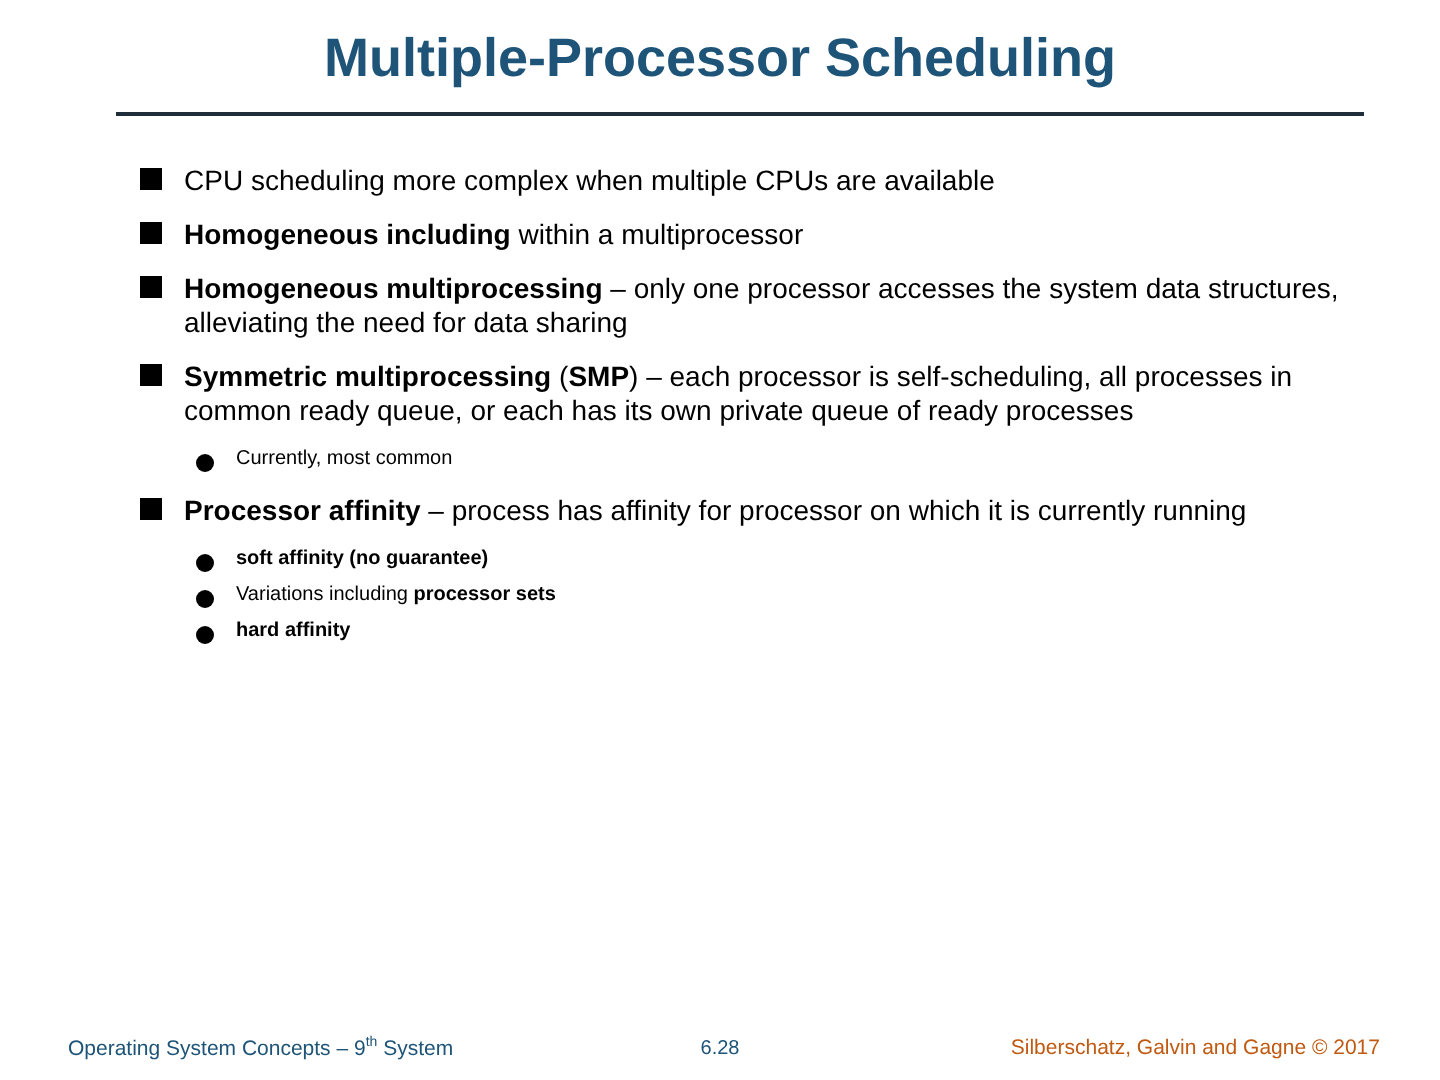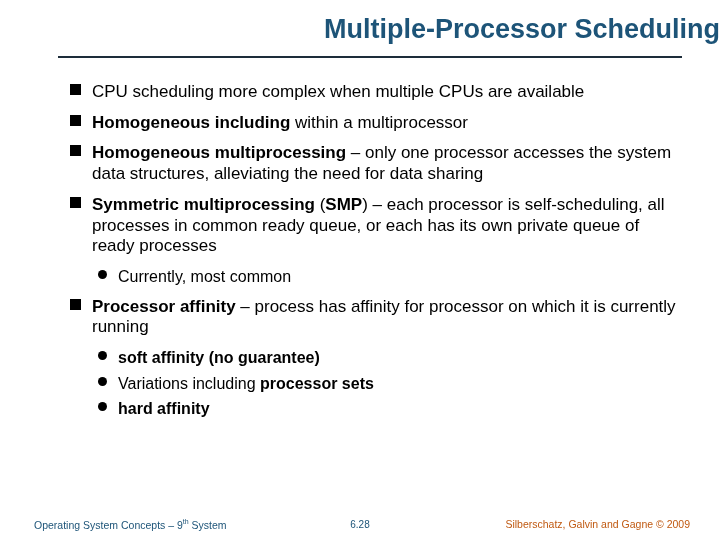--- a/index.html
+++ b/index.html
@@ -21,21 +21,21 @@
   .left-stripe {
     position: absolute;
     left: 0; top: 0;
     width: 32px; height: 540px;
     background: #fff;
   }
   .title {
     position: absolute;
     left: 0; right: 0;
     top: 14px;
-    text-align: right;
+    text-align: center;
     font-size: 27px;
     font-weight: bold;
     color: #1d5478;
   }
   .title-rule {
     position: absolute;
     left: 58px; right: 38px;
     top: 56px;
     height: 0;
     border-top: 2px solid #1d2d3a;
@@ -43,34 +43,34 @@
   .content {
     position: absolute;
     left: 70px;
     right: 40px;
     top: 72px;
   }
   .l1 {
     position: relative;
     padding-left: 22px;
     margin: 10px 0 10px 0;
-    font-size: 17px;
+    font-size: 14px;
     line-height: 1.22;
   }
   .l1 .sq {
     position: absolute;
     left: 0; top: 2px;
     width: 11px; height: 11px;
     background: #000;
   }
   .l2 {
     position: relative;
     padding-left: 20px;
     margin: 6px 0 6px 28px;
-    font-size: 16px;
+    font-size: 10px;
     line-height: 1.22;
   }
   .l2 .dot {
     position: absolute;
     left: 0; top: 3px;
     width: 9px; height: 9px;
     border-radius: 50%;
     background: #000;
   }
   .b { font-weight: bold; }
@@ -157,15 +157,15 @@
       <span class="b">hard affinity</span>
     </div>
 
   </div>
 
   <div class="footer">
     <div class="foot-left">
       <span>Operating System Concepts – 9</span><sup>th</sup><span> System</span>
     </div>
     <div class="foot-center">6.28</div>
-    <div class="foot-right">Silberschatz, Galvin and Gagne © 2009</div>
+    <div class="foot-right">Silberschatz, Galvin and Gagne © 2017</div>
   </div>
 </div>
 
 </body></html>

